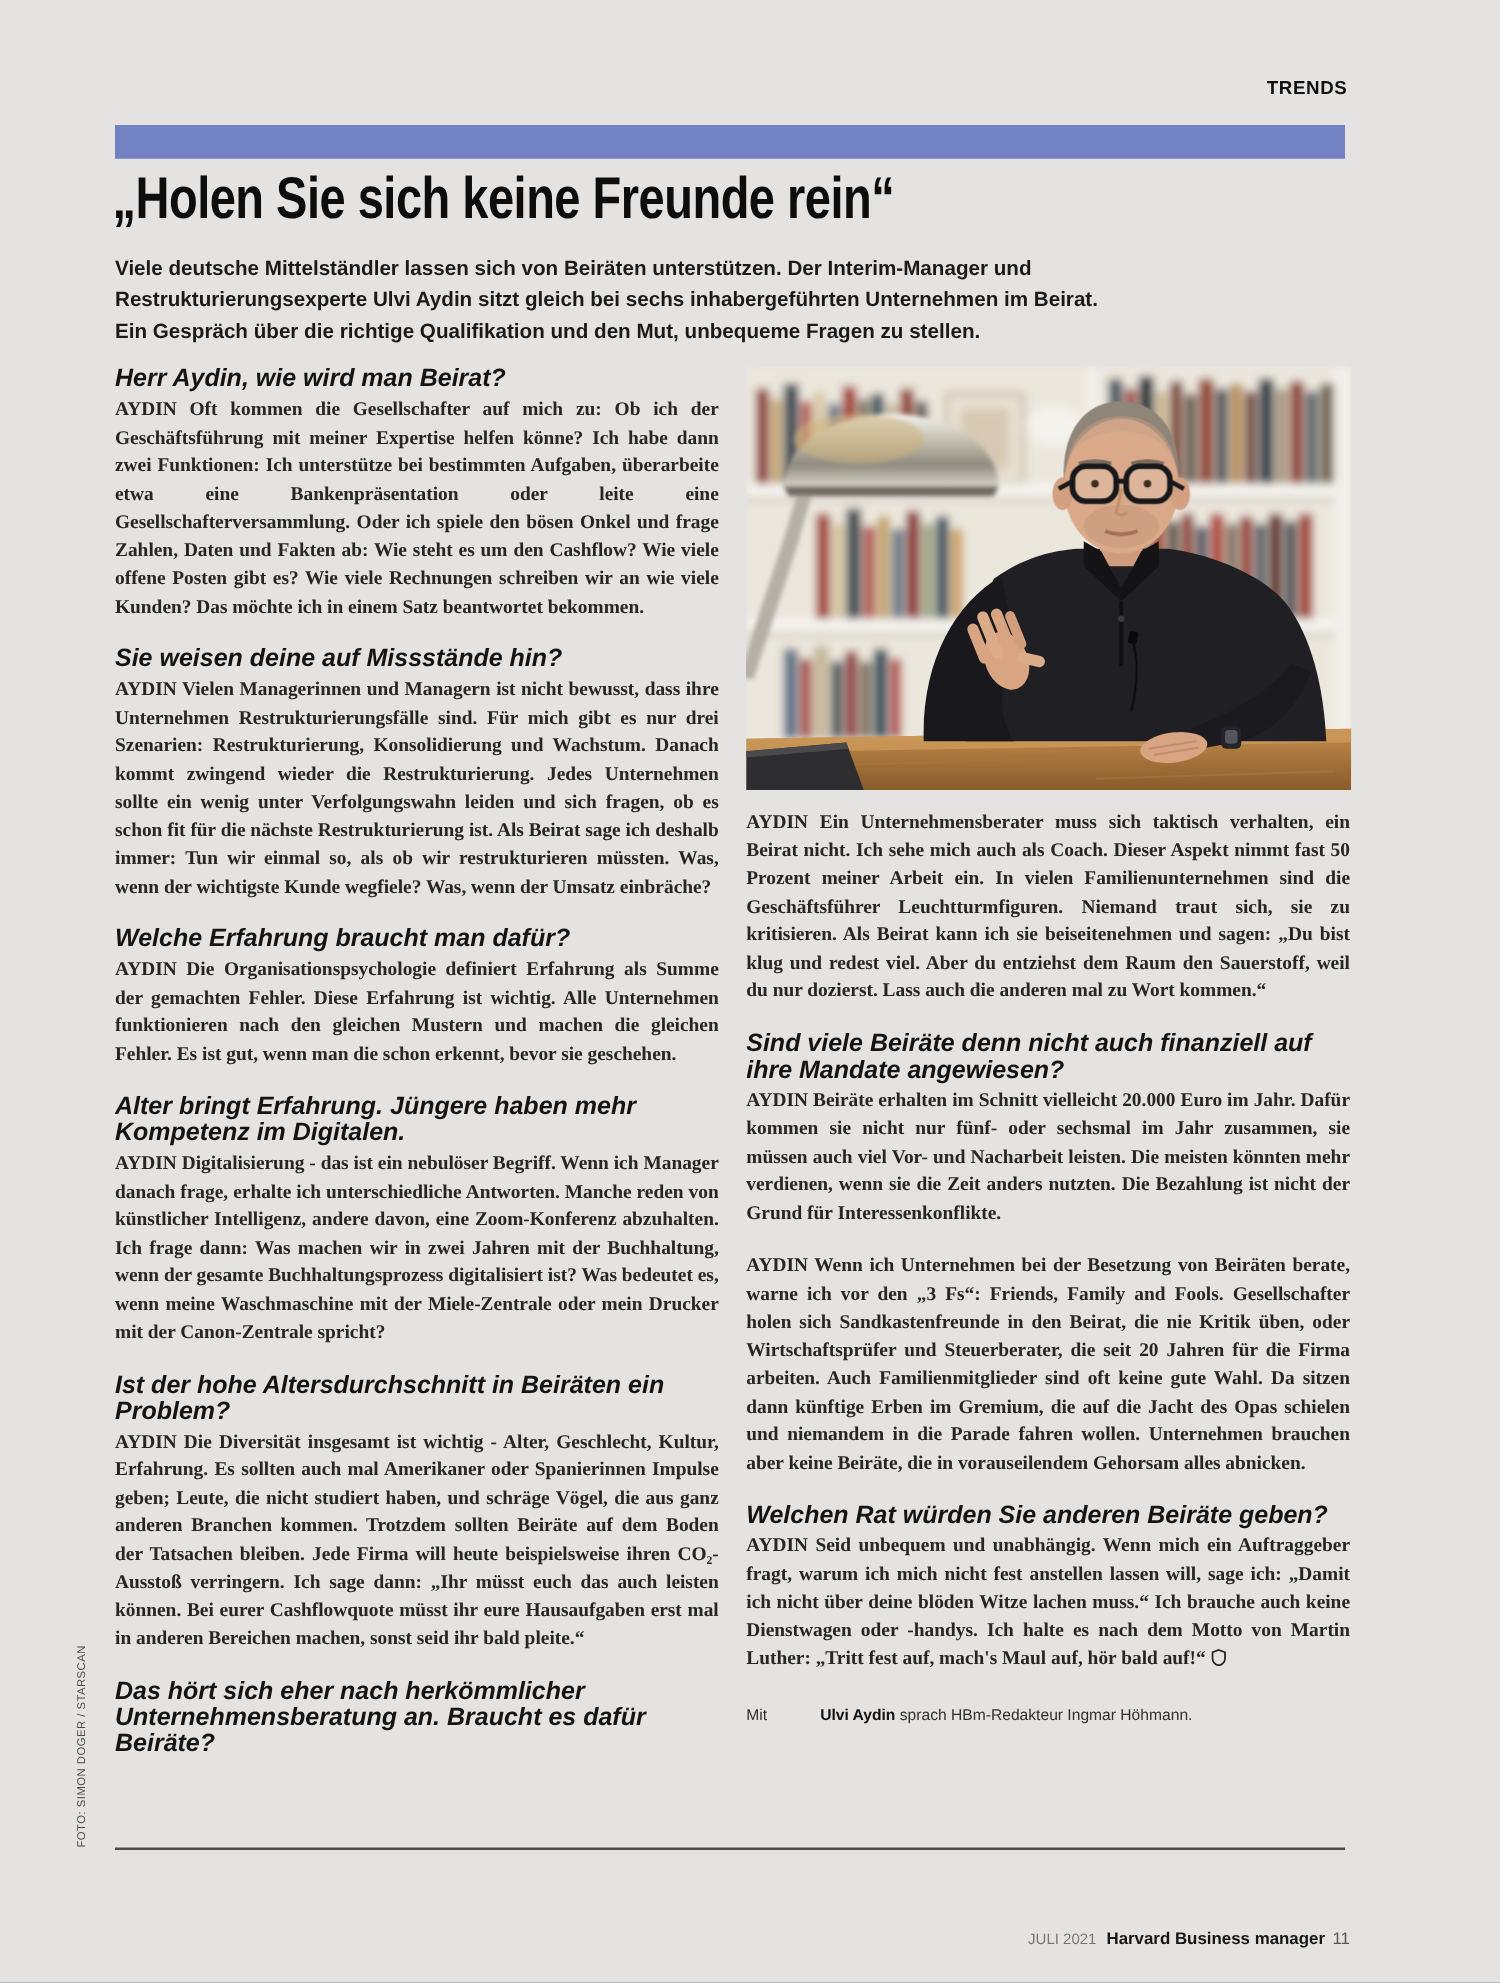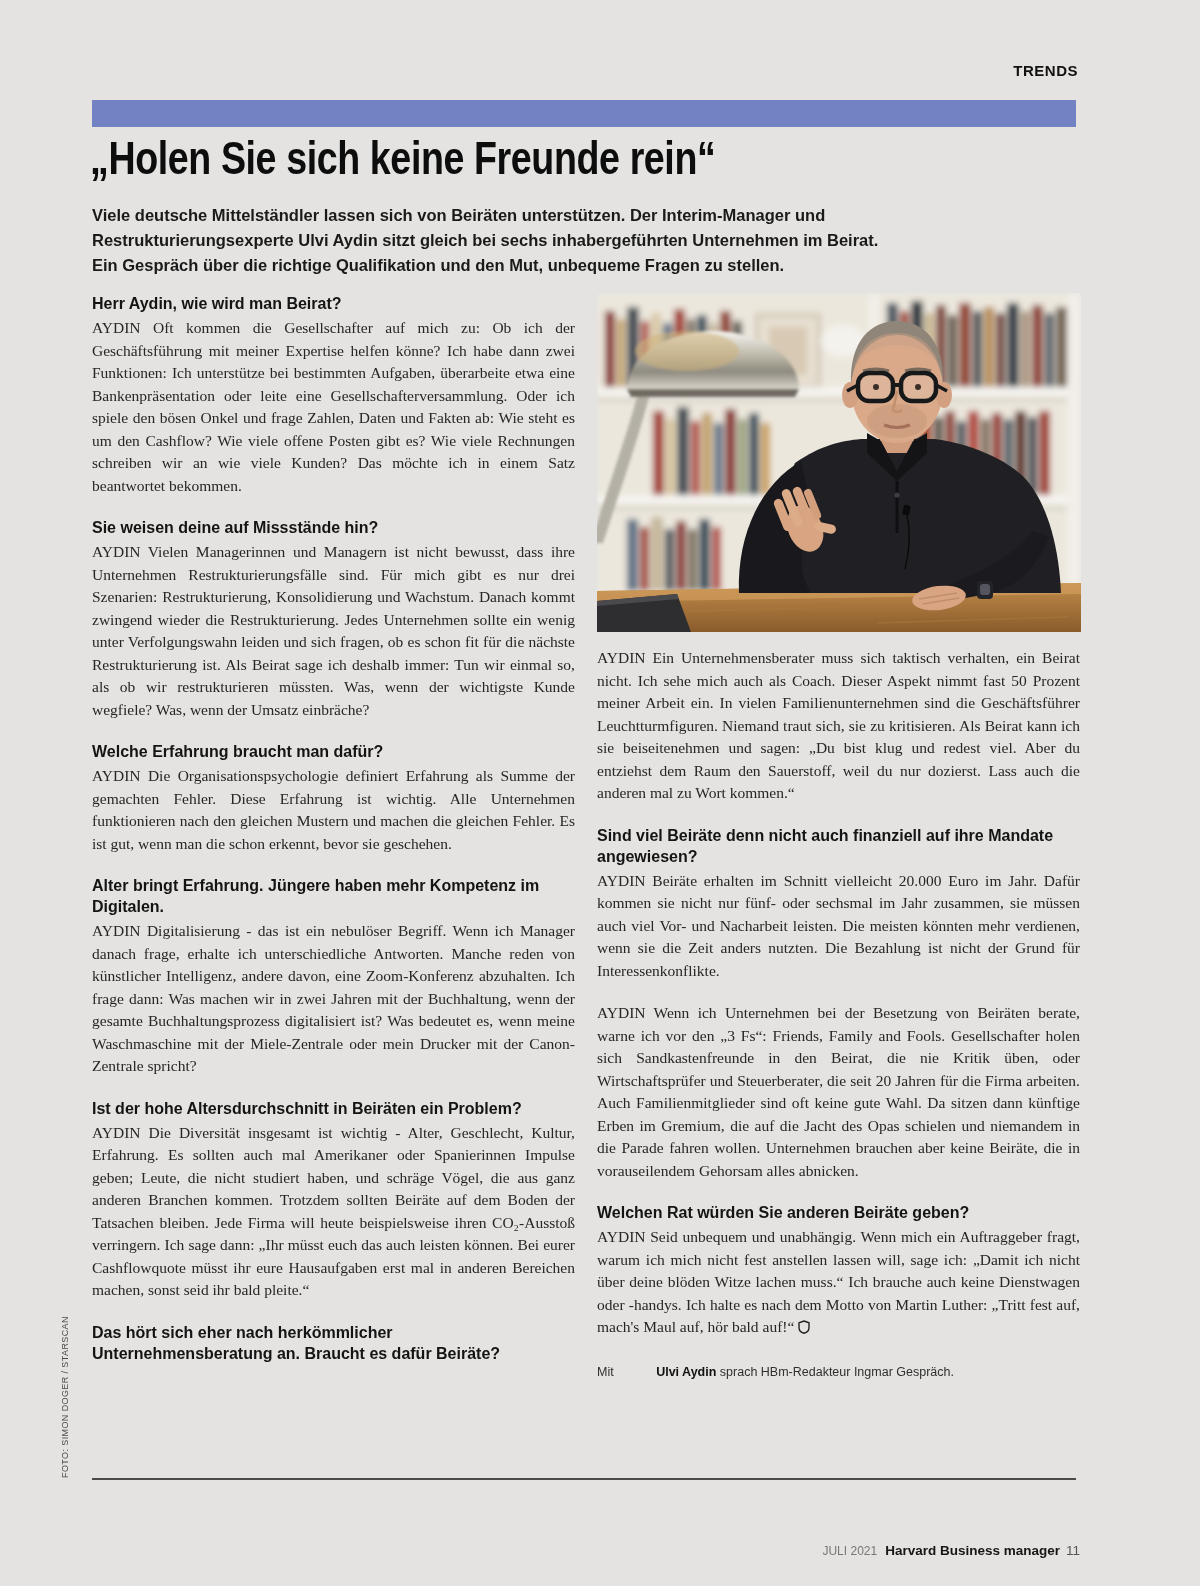--- a/index.html
+++ b/index.html
@@ -30,27 +30,27 @@
     margin:0;font-size:16.5px;line-height:25px;font-weight:bold;color:#1a1a1a;
   }
   .columns{
     position:absolute;top:293px;left:92px;width:988px;
     display:flex;gap:22px;
   }
   .col{width:483px;}
   .qa{margin:0 0 20px 0;}
   .q{
     margin:0 0 3px 0;
-    font-size:16px;line-height:21px;font-weight:bold;color:#141414;
+    font-size:20px;line-height:21px;font-weight:bold;color:#141414;font-style:italic;
   }
   .a{
     margin:0;
     font-family:"Liberation Serif",serif;
     font-size:15.5px;line-height:22.5px;color:#262626;
-    text-align:justify;hyphens:auto;
+    text-align:justify;hyphens:auto;font-weight:bold;
   }
   .photo-wrap{margin:0 0 15px 0;line-height:0;}
   .byline{
     margin-top:26px;
     font-size:12.5px;color:#2f2f2f;
   }
   .byline b{color:#111;margin-left:39px;}
   .end-icon{display:inline-block;vertical-align:-2px;margin-left:4px;}
   .footer-rule{
     position:absolute;top:1478px;left:92px;width:984px;
@@ -294,34 +294,34 @@
             <path d="M300,98 C299,106 297,112 296,117 Q300,121 305,117" stroke="#c2906e" stroke-width="2.5" fill="none"></path>
             <path d="M287,132 Q300,137 313,132" stroke="#a5705a" stroke-width="3" fill="none"></path>
           </g>
         </svg>
       </div>
 
       <div class="qa">
         <p class="a">AYDIN Ein Unternehmensberater muss sich taktisch verhalten, ein Beirat nicht. Ich sehe mich auch als Coach. Dieser Aspekt nimmt fast 50 Prozent meiner Arbeit ein. In vielen Familienunternehmen sind die Geschäftsführer Leuchtturmfiguren. Niemand traut sich, sie zu kritisieren. Als Beirat kann ich sie beiseitenehmen und sagen: „Du bist klug und redest viel. Aber du entziehst dem Raum den Sauerstoff, weil du nur dozierst. Lass auch die anderen mal zu Wort kommen.“</p>
       </div>
       <div class="qa">
-        <p class="q">Sind viel Beiräte denn nicht auch finanziell auf ihre Mandate angewiesen?</p>
+        <p class="q">Sind viele Beiräte denn nicht auch finanziell auf ihre Mandate angewiesen?</p>
         <p class="a">AYDIN Beiräte erhalten im Schnitt vielleicht 20.000 Euro im Jahr. Dafür kommen sie nicht nur fünf- oder sechsmal im Jahr zusammen, sie müssen auch viel Vor- und Nacharbeit leisten. Die meisten könnten mehr verdienen, wenn sie die Zeit anders nutzten. Die Bezahlung ist nicht der Grund für Interessenkonflikte.</p>
       </div>
       <div class="qa">
         <p class="a">AYDIN Wenn ich Unternehmen bei der Besetzung von Beiräten berate, warne ich vor den „3 Fs“: Friends, Family and Fools. Gesellschafter holen sich Sandkastenfreunde in den Beirat, die nie Kritik üben, oder Wirtschaftsprüfer und Steuerberater, die seit 20 Jahren für die Firma arbeiten. Auch Familienmitglieder sind oft keine gute Wahl. Da sitzen dann künftige Erben im Gremium, die auf die Jacht des Opas schielen und niemandem in die Parade fahren wollen. Unternehmen brauchen aber keine Beiräte, die in vorauseilendem Gehorsam alles abnicken.</p>
       </div>
       <div class="qa">
         <p class="q">Welchen Rat würden Sie anderen Beiräte geben?</p>
         <p class="a"><span>AYDIN Seid unbequem und unabhängig. Wenn mich ein Auftraggeber fragt, warum ich mich nicht fest anstellen lassen will, sage ich: „Damit ich nicht über deine blöden Witze lachen muss.“ Ich brauche auch keine Dienstwagen oder -handys. Ich halte es nach dem Motto von Martin Luther: „Tritt fest auf, mach's Maul auf, hör bald auf!“</span><svg class="end-icon" width="12" height="14" viewBox="0 0 12 14">
               <path d="M6 1 L11 2.8 L11 7.5 C11 10.8 8.7 12.6 6 13.3 C3.3 12.6 1 10.8 1 7.5 L1 2.8 Z" fill="none" stroke="#222" stroke-width="1.4"></path>
             </svg></p>
       </div>
 
-      <div class="byline"><span>Mit </span><b>Ulvi Aydin</b><span> sprach HBm-Redakteur Ingmar Gespräch.</span></div>
+      <div class="byline"><span>Mit </span><b>Ulvi Aydin</b><span> sprach HBm-Redakteur Ingmar Höhmann.</span></div>
     </div>
   </div>
 
   <div class="footer-rule"></div>
   <div class="footer">
     <span>JULI 2021</span><span class="mag">Harvard Business manager</span><span class="pg">11</span>
   </div>
 
   <div class="photo-credit">FOTO: SIMON DOGER / STARSCAN</div>
 </div>

